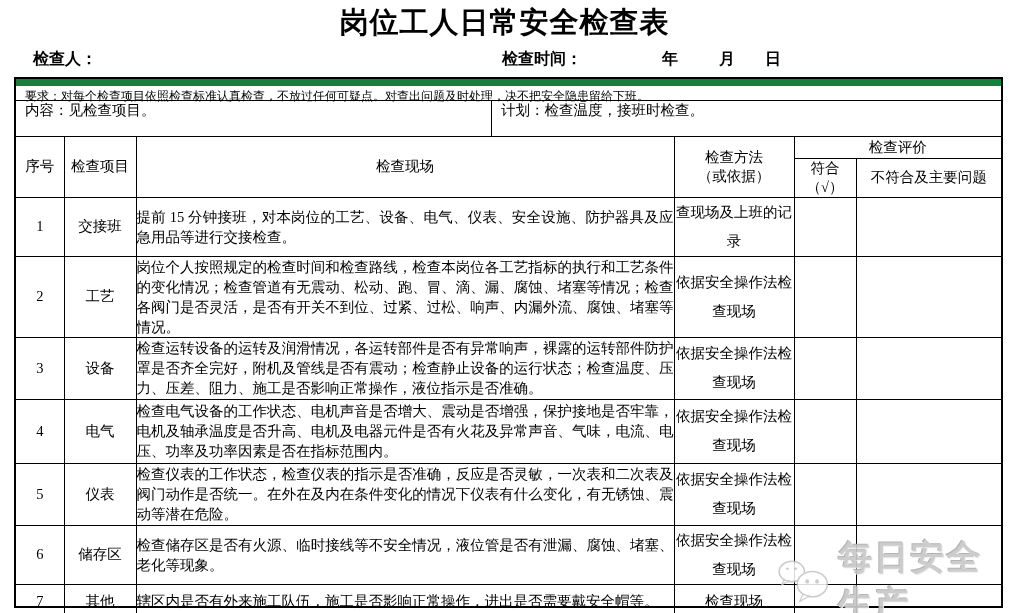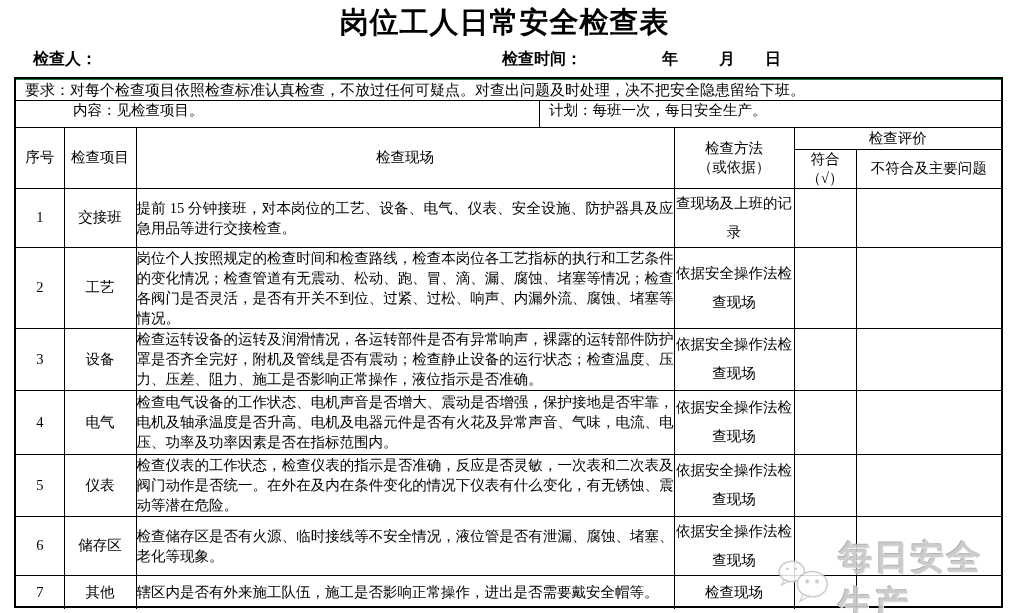--- a/index.html
+++ b/index.html
@@ -17,22 +17,22 @@
   .lbl-time{left:466px;margin-left:36px;}
   .lbl-year{left:662px;}
   .lbl-month{left:719px;}
   .lbl-day{left:765px;}
 
   .box{position:absolute;left:14px;top:77px;width:989px;height:531px;
        box-sizing:border-box;border:2px solid #000;
        display:flex;flex-direction:column;background:transparent;}
   .row{box-sizing:border-box;flex:0 0 auto;}
   .r-purpose{height:47px;padding:2px 9px 0 9px;font-size:14.5px;line-height:21px;text-align:justify;}
-  .r-require{height:21px;border-top:1px solid #15803d;padding:0 9px;font-size:15px;line-height:20px;}
-  .r-cp{height:28px;border-top:1px solid #000;border-bottom:1px solid #000;display:flex;font-size:14.5px;line-height:19px;padding-left:48px;}
+  .r-require{height:21px;border-top:7px solid #15803d;padding:0 9px;font-size:12px;line-height:20px;}
+  .r-cp{height:37px;border-top:1px solid #000;border-bottom:1px solid #000;display:flex;font-size:14.5px;line-height:19px;}
   .cp-left{box-sizing:border-box;width:476px;border-right:1px solid #000;padding:0 9px;}
   .cp-right{flex:1;padding:0 9px;}
 
   table.main{width:100%;border-collapse:collapse;border-style:hidden;table-layout:fixed;flex:0 0 auto;}
   table.main td,table.main th{border:1px solid #000;box-sizing:border-box;
         font-weight:normal;font-size:14.5px;padding:0;vertical-align:middle;}
   .c-center{text-align:center;}
   td.c-standard{text-align:justify;padding:1px 6px 1px 7px;line-height:20px;vertical-align:middle;}
   td.c-method{text-align:center;line-height:29px;padding:0 6px;}
   th.h-cell{text-align:center;font-size:15px;}
@@ -62,21 +62,21 @@
   <span class="lbl-day">日</span>
 </div>
 
 <div class="box">
 
 
   <div class="row r-require">要求：对每个检查项目依照检查标准认真检查，不放过任何可疑点。对查出问题及时处理，决不把安全隐患留给下班。</div>
 
   <div class="row r-cp">
     <div class="cp-left">内容：见检查项目。</div>
-    <div class="cp-right">计划：每班一次，每日安全生产。</div>
+    <div class="cp-right">计划：检查温度，接班时检查。</div>
   </div>
 
   <table class="main">
     <colgroup>
       <col style="width:48px">
         <col style="width:72px">
         <col style="width:538px">
       <col style="width:120px">
         <col style="width:62px">
         <col>

